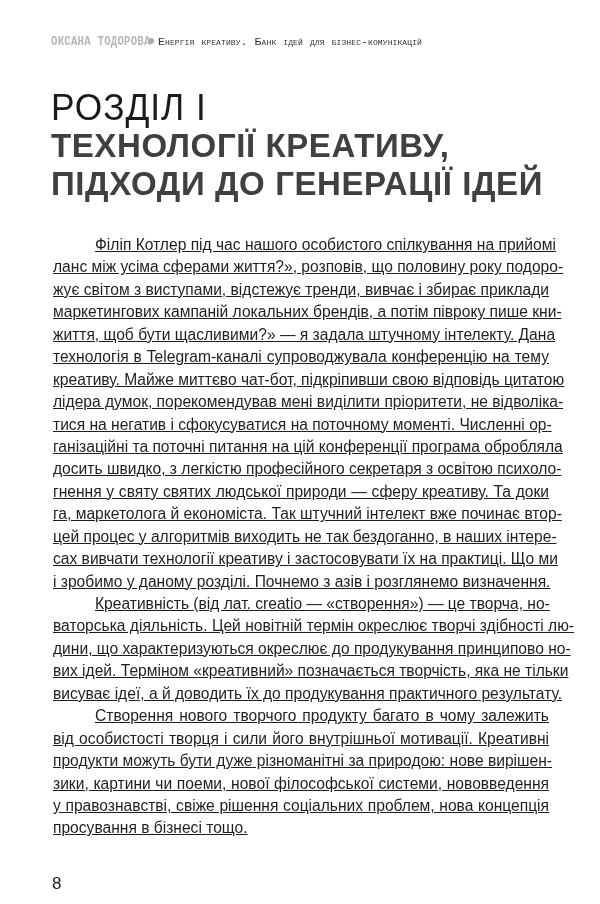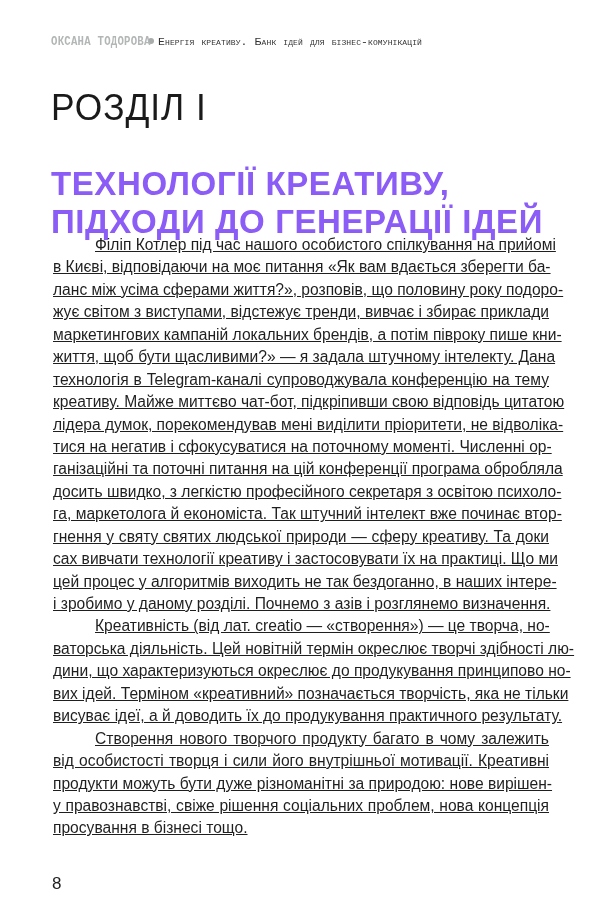--- a/index.html
+++ b/index.html
@@ -60,24 +60,23 @@
       transform: scaleX(0.98);
       transform-origin: left;
     }
     .chapter-title {
       position: absolute;
       left: 51px;
       top: 127px;
       font-size: 33px;
       font-weight: bold;
       line-height: 38px;
-      color: #8b5cf6;
+      color: #404040;
       letter-spacing: 0.6px;
       white-space: nowrap;
-      margin-top: 38px;
     }
     .body-text {
       position: absolute;
       left: 53px;
       top: 234px;
       width: 496px;
       font-size: 15.6px;
       line-height: 22.45px;
       color: #1f1f1f;
     }
@@ -114,46 +113,46 @@
 <div class="chapter-label">РОЗДІЛ І</div>
 
 <div class="chapter-title">
   <div>ТЕХНОЛОГІЇ КРЕАТИВУ,</div>
   <div>ПІДХОДИ ДО ГЕНЕРАЦІЇ ІДЕЙ</div>
 </div>
 
 <div class="body-text" id="body-text">
     <div>
       <span class="line indent">Філіп Котлер під час нашого особистого спілкування на прийомі</span>
-      <span class="line">в Києві, відповідаючи на моє питання «Як вам вдається зберегти ба-</span>
       <span class="line">ланс між усіма сферами життя?», розповів, що половину року подоро-</span>
       <span class="line">жує світом з виступами, відстежує тренди, вивчає і збирає приклади</span>
       <span class="line">маркетингових кампаній локальних брендів, а потім півроку пише кни-</span>
       <span class="line">життя, щоб бути щасливими?» — я задала штучному інтелекту. Дана</span>
       <span class="line">технологія в Telegram-каналі супроводжувала конференцію на тему</span>
       <span class="line">креативу. Майже миттєво чат-бот, підкріпивши свою відповідь цитатою</span>
       <span class="line">лідера думок, порекомендував мені виділити пріоритети, не відволіка-</span>
       <span class="line">тися на негатив і сфокусуватися на поточному моменті. Численні ор-</span>
       <span class="line">ганізаційні та поточні питання на цій конференції програма обробляла</span>
       <span class="line">досить швидко, з легкістю професійного секретаря з освітою психоло-</span>
+      <span class="line">гнення у святу святих людської природи — сферу креативу. Та доки</span>
       <span class="line">га, маркетолога й економіста. Так штучний інтелект вже починає втор-</span>
-      <span class="line">гнення у святу святих людської природи — сферу креативу. Та доки</span>
+      <span class="line">цей процес у алгоритмів виходить не так бездоганно, в наших інтере-</span>
       <span class="line">сах вивчати технології креативу і застосовувати їх на практиці. Що ми</span>
-      <span class="line">цей процес у алгоритмів виходить не так бездоганно, в наших інтере-</span>
       <span class="line last">і зробимо у даному розділі. Почнемо з азів і розглянемо визначення.</span>
     </div>
     <div>
       <span class="line indent">Креативність (від лат. creatio — «створення») — це творча, но-</span>
       <span class="line">ваторська діяльність. Цей новітній термін окреслює творчі здібності лю-</span>
       <span class="line">дини, що характеризуються окреслює до продукування принципово но-</span>
       <span class="line">вих ідей. Терміном «креативний» позначається творчість, яка не тільки</span>
       <span class="line last">висуває ідеї, а й доводить їх до продукування практичного результату.</span>
     </div>
     <div>
       <span class="line indent">Створення нового творчого продукту багато в чому залежить</span>
       <span class="line">від особистості творця і сили його внутрішньої мотивації. Креативні</span>
       <span class="line">продукти можуть бути дуже різноманітні за природою: нове вирішен-</span>
+      <span class="line">зики, картини чи поеми, нової філософської системи, нововведення</span>
       <span class="line">у правознавстві, свіже рішення соціальних проблем, нова концепція</span>
       <span class="line last">просування в бізнесі тощо.</span>
     </div>
   </div>
 
 <div class="page-number">8</div>
 
 </body></html>

